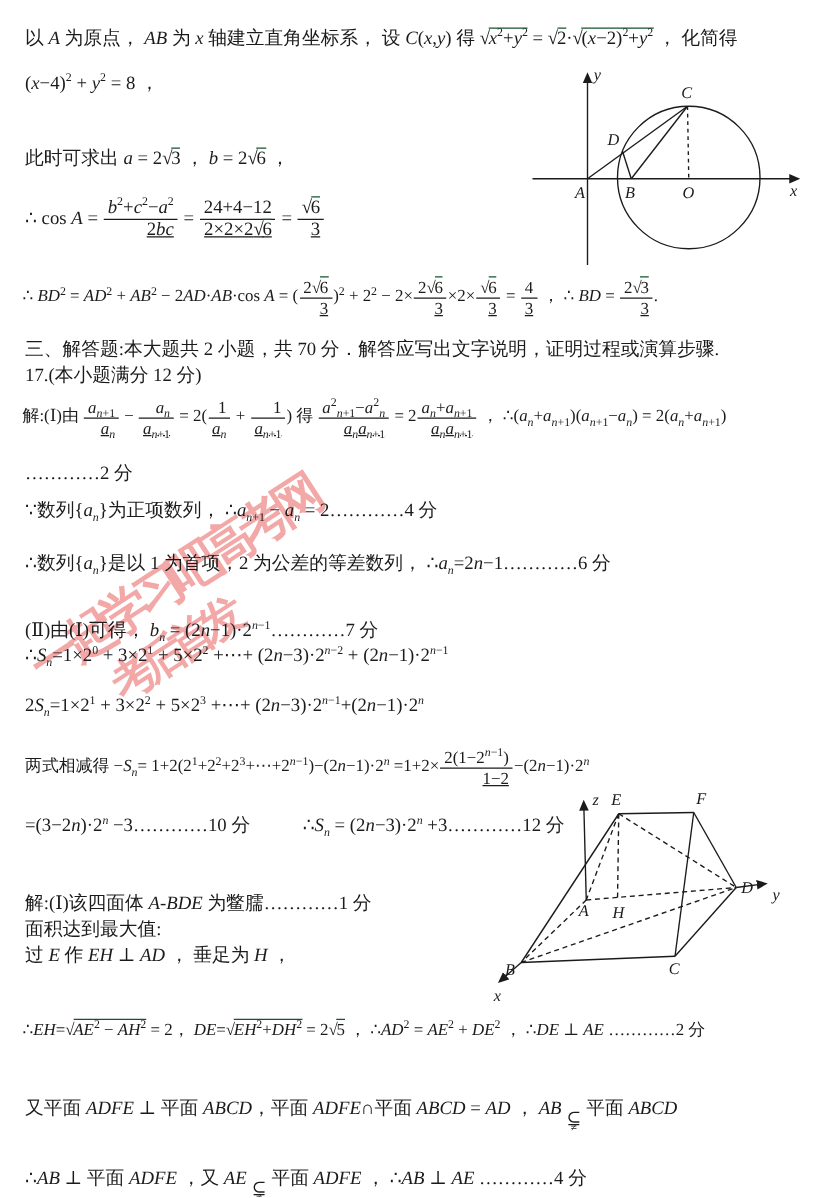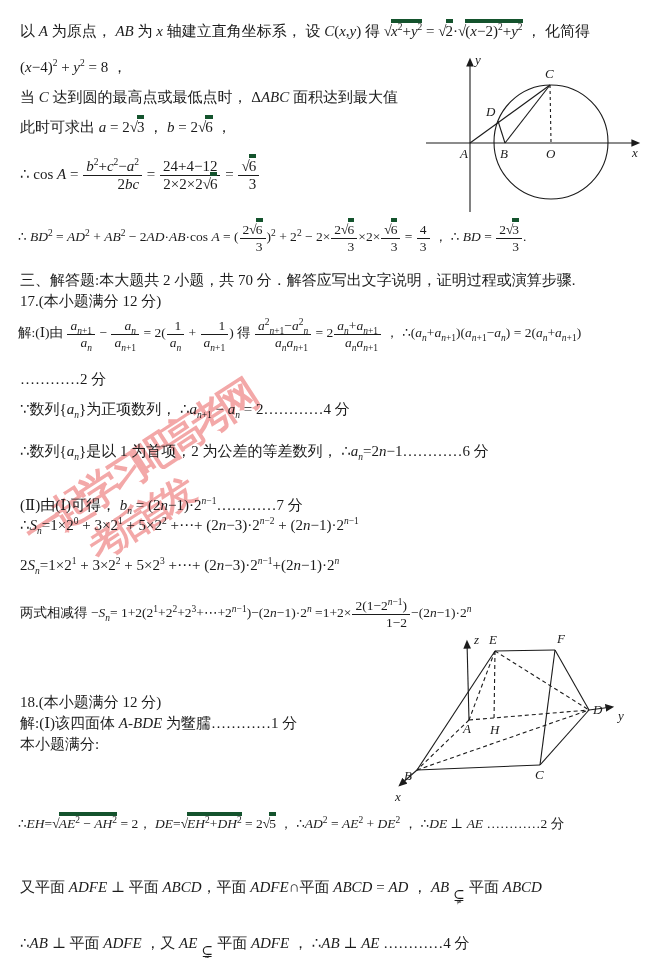--- a/index.html
+++ b/index.html
@@ -7,23 +7,23 @@
         font-family:"Liberation Serif","DejaVu Serif","DejaVu Sans",serif;
         font-size:15px;color:#1b1b1b;}
   .doc{position:absolute;inset:0;z-index:2;}
   .ln{position:absolute;left:20px;white-space:nowrap;line-height:1.25;}
   .ln.sm{font-size:13.5px;}
   .ln i{font-style:italic;}
   sup{font-size:9.5px;vertical-align:super;line-height:0;}
   sub{font-size:9.5px;vertical-align:sub;line-height:0;}
   .f{display:inline-block;vertical-align:middle;text-align:right;line-height:1.15;margin:0 1px;}
   .f .n{display:block;border-bottom:1px solid #1b1b1b;padding:0 3px;}
-  .f .d{display:block;padding:0 3px;}
+  .f .d{display:block;padding:0 3px;text-decoration:underline;}
   .rt{margin-right:-1px;}
-  .ov{border-top:4px solid #14532d;padding-top:0px;}
+  .ov{border-top:1px solid #14532d;padding-top:0px;}
   .gap{display:inline-block;width:42px;}
   .sb{display:inline-flex;flex-direction:column;align-items:center;line-height:.55;
       vertical-align:-8px;margin:0 4px;font-size:14px;}
   .sb>span{font-size:9px;}
   .fig{position:absolute;z-index:2;}
   .fig text{font-size:13px;font-style:italic;fill:#1b1b1b;}
   .wm{position:absolute;z-index:1;transform:rotate(-33deg);transform-origin:0 50%;
       font-weight:bold;opacity:.75;pointer-events:none;white-space:nowrap;}
   .wm .l1{font-size:40px;letter-spacing:-7px;}
   .wm .l2{font-size:36px;letter-spacing:-8px;margin-left:46px;margin-top:-4px;}
@@ -34,37 +34,37 @@
 <div class="page" style="color: rgb(27, 27, 27); background: rgb(255, 255, 255);">
 
   <div class="wm" style="left: 40px; top: 505px; color: rgb(239, 139, 139);">
     <div class="l1">一起学习吧高考网</div>
     <div class="l2">考后首发</div>
   </div>
 
   <div class="doc">
       <div class="ln" style="top: 22px;">以 <i>A</i> 为原点， <i>AB</i> 为 <i>x</i> 轴建立直角坐标系， 设 <i>C</i>(<i>x</i>,<i>y</i>) 得 <span class="rt">√</span><span class="ov"><i>x</i><sup>2</sup>+<i>y</i><sup>2</sup></span> = <span class="rt">√</span><span class="ov">2</span>·<span class="rt">√</span><span class="ov">(<i>x</i>−2)<sup>2</sup>+<i>y</i><sup>2</sup></span> ， 化简得</div>
       <div class="ln" style="top: 58px;">(<i>x</i>−4)<sup>2</sup> + <i>y</i><sup>2</sup> = 8 ，</div>
-      <div class="ln" style="top: 88px;">当 <i>C</i> 达到圆的最高点或最低点时， Δ<i>ABC</i> 面积达到最大值</div>
       <div class="ln" style="top: 118px;">此时可求出 <i>a</i> = 2<span class="rt">√</span><span class="ov">3</span> ， <i>b</i> = 2<span class="rt">√</span><span class="ov">6</span> ，</div>
       <div class="ln" style="top: 158px;">∴ cos <i>A</i> = <span class="f"><span class="n"><i>b</i><sup>2</sup>+<i>c</i><sup>2</sup>−<i>a</i><sup>2</sup></span><span class="d">2<i>bc</i></span></span> = <span class="f"><span class="n">24+4−12</span><span class="d">2×2×2<span class="rt">√</span><span class="ov">6</span></span></span> = <span class="f"><span class="n"><span class="rt">√</span><span class="ov">6</span></span><span class="d">3</span></span></div>
       <div class="ln sm" style="top: 222px; left: 18px;">∴ <i>BD</i><sup>2</sup> = <i>AD</i><sup>2</sup> + <i>AB</i><sup>2</sup> − 2<i>AD</i>·<i>AB</i>·cos <i>A</i> = (<span class="f"><span class="n">2<span class="rt">√</span><span class="ov">6</span></span><span class="d">3</span></span>)<sup>2</sup> + 2<sup>2</sup> − 2×<span class="f"><span class="n">2<span class="rt">√</span><span class="ov">6</span></span><span class="d">3</span></span>×2×<span class="f"><span class="n"><span class="rt">√</span><span class="ov">6</span></span><span class="d">3</span></span> = <span class="f"><span class="n">4</span><span class="d">3</span></span> ， ∴ <i>BD</i> = <span class="f"><span class="n">2<span class="rt">√</span><span class="ov">3</span></span><span class="d">3</span></span>.</div>
       <div class="ln" style="top: 271px;">三、解答题:本大题共 2 小题，共 70 分．解答应写出文字说明，证明过程或演算步骤.</div>
       <div class="ln" style="top: 292px;">17.(本小题满分 12 分)</div>
       <div class="ln sm" style="top: 318px; left: 18px;">解:(Ⅰ)由 <span class="f"><span class="n"><i>a</i><sub><i>n</i>+1</sub></span><span class="d"><i>a</i><sub><i>n</i></sub></span></span> − <span class="f"><span class="n"><i>a</i><sub><i>n</i></sub></span><span class="d"><i>a</i><sub><i>n</i>+1</sub></span></span> = 2(<span class="f"><span class="n">1</span><span class="d"><i>a</i><sub><i>n</i></sub></span></span> + <span class="f"><span class="n">1</span><span class="d"><i>a</i><sub><i>n</i>+1</sub></span></span>) 得 <span class="f"><span class="n"><i>a</i><sup>2</sup><sub><i>n</i>+1</sub>−<i>a</i><sup>2</sup><sub><i>n</i></sub></span><span class="d"><i>a</i><sub><i>n</i></sub><i>a</i><sub><i>n</i>+1</sub></span></span> = 2<span class="f"><span class="n"><i>a</i><sub><i>n</i></sub>+<i>a</i><sub><i>n</i>+1</sub></span><span class="d"><i>a</i><sub><i>n</i></sub><i>a</i><sub><i>n</i>+1</sub></span></span> ， ∴(<i>a</i><sub><i>n</i></sub>+<i>a</i><sub><i>n</i>+1</sub>)(<i>a</i><sub><i>n</i>+1</sub>−<i>a</i><sub><i>n</i></sub>) = 2(<i>a</i><sub><i>n</i></sub>+<i>a</i><sub><i>n</i>+1</sub>)</div>
       <div class="ln" style="top: 370px;">…………2 分</div>
       <div class="ln" style="top: 400px;">∵数列{<i>a</i><sub><i>n</i></sub>}为正项数列， ∴<i>a</i><sub><i>n</i>+1</sub> − <i>a</i><sub><i>n</i></sub> = 2…………4 分</div>
       <div class="ln" style="top: 442px;">∴数列{<i>a</i><sub><i>n</i></sub>}是以 1 为首项，2 为公差的等差数列， ∴<i>a</i><sub><i>n</i></sub>=2<i>n</i>−1…………6 分</div>
       <div class="ln" style="top: 496px;">(Ⅱ)由(Ⅰ)可得， <i>b</i><sub><i>n</i></sub> = (2<i>n</i>−1)·2<sup><i>n</i>−1</sup>…………7 分</div>
       <div class="ln" style="top: 516px;">∴<i>S</i><sub><i>n</i></sub>=1×2<sup>0</sup> + 3×2<sup>1</sup> + 5×2<sup>2</sup> +⋯+ (2<i>n</i>−3)·2<sup><i>n</i>−2</sup> + (2<i>n</i>−1)·2<sup><i>n</i>−1</sup></div>
       <div class="ln" style="top: 556px;">2<i>S</i><sub><i>n</i></sub>=1×2<sup>1</sup> + 3×2<sup>2</sup> + 5×2<sup>3</sup> +⋯+ (2<i>n</i>−3)·2<sup><i>n</i>−1</sup>+(2<i>n</i>−1)·2<sup><i>n</i></sup></div>
       <div class="ln sm" style="top: 598px;">两式相减得 −<i>S</i><sub><i>n</i></sub>= 1+2(2<sup>1</sup>+2<sup>2</sup>+2<sup>3</sup>+⋯+2<sup><i>n</i>−1</sup>)−(2<i>n</i>−1)·2<sup><i>n</i></sup> =1+2×<span class="f"><span class="n">2(1−2<sup><i>n</i>−1</sup>)</span><span class="d">1−2</span></span>−(2<i>n</i>−1)·2<sup><i>n</i></sup></div>
-      <div class="ln" style="top: 693px;">18.(本小题满分 12 分)</div>
+      <div class="ln" style="top: 652px;">=(3−2<i>n</i>)·2<sup><i>n</i></sup> −3…………10 分<span class="gap"></span>∴<i>S</i><sub><i>n</i></sub> = (2<i>n</i>−3)·2<sup><i>n</i></sup> +3…………12 分</div>
       <div class="ln" style="top: 714px;">解:(Ⅰ)该四面体 <i>A</i>-<i>BDE</i> 为鳖臑…………1 分</div>
-      <div class="ln" style="top: 735px;">本小题满分:</div>
+      <div class="ln" style="top: 735px;">面积达到最大值:</div>
+      <div class="ln" style="top: 756px;">过 <i>E</i> 作 <i>EH</i> ⊥ <i>AD</i> ， 垂足为 <i>H</i> ，</div>
       <div class="ln sm" style="top: 816px; left: 18px;">∴<i>EH</i>=<span class="rt">√</span><span class="ov"><i>AE</i><sup>2</sup> − <i>AH</i><sup>2</sup></span> = 2， <i>DE</i>=<span class="rt">√</span><span class="ov"><i>EH</i><sup>2</sup>+<i>DH</i><sup>2</sup></span> = 2<span class="rt">√</span><span class="ov">5</span> ， ∴<i>AD</i><sup>2</sup> = <i>AE</i><sup>2</sup> + <i>DE</i><sup>2</sup> ， ∴<i>DE</i> ⊥ <i>AE</i> …………2 分</div>
       <div class="ln" style="top: 878px;">又平面 <i>ADFE</i> ⊥ 平面 <i>ABCD</i>，平面 <i>ADFE</i>∩平面 <i>ABCD</i> = <i>AD</i> ， <i>AB</i><span class="sb">⊆<span>≠</span></span>平面 <i>ABCD</i></div>
       <div class="ln" style="top: 914px; margin-top: 20px;">∴<i>AB</i> ⊥ 平面 <i>ADFE</i> ，又 <i>AE</i><span class="sb">⊆<span>≠</span></span>平面 <i>ADFE</i> ， ∴<i>AB</i> ⊥ <i>AE</i> …………4 分</div>
     </div>
 
   <svg class="fig" style="left:420px;top:50px;" width="230" height="165" viewBox="0 0 230 165">
     <defs>
       <marker id="ar1" markerWidth="9" markerHeight="8" refX="6" refY="4" orient="auto">
         <path d="M0,0.5 L8,4 L0,7.5 z" fill="#1b1b1b"></path>
       </marker>

